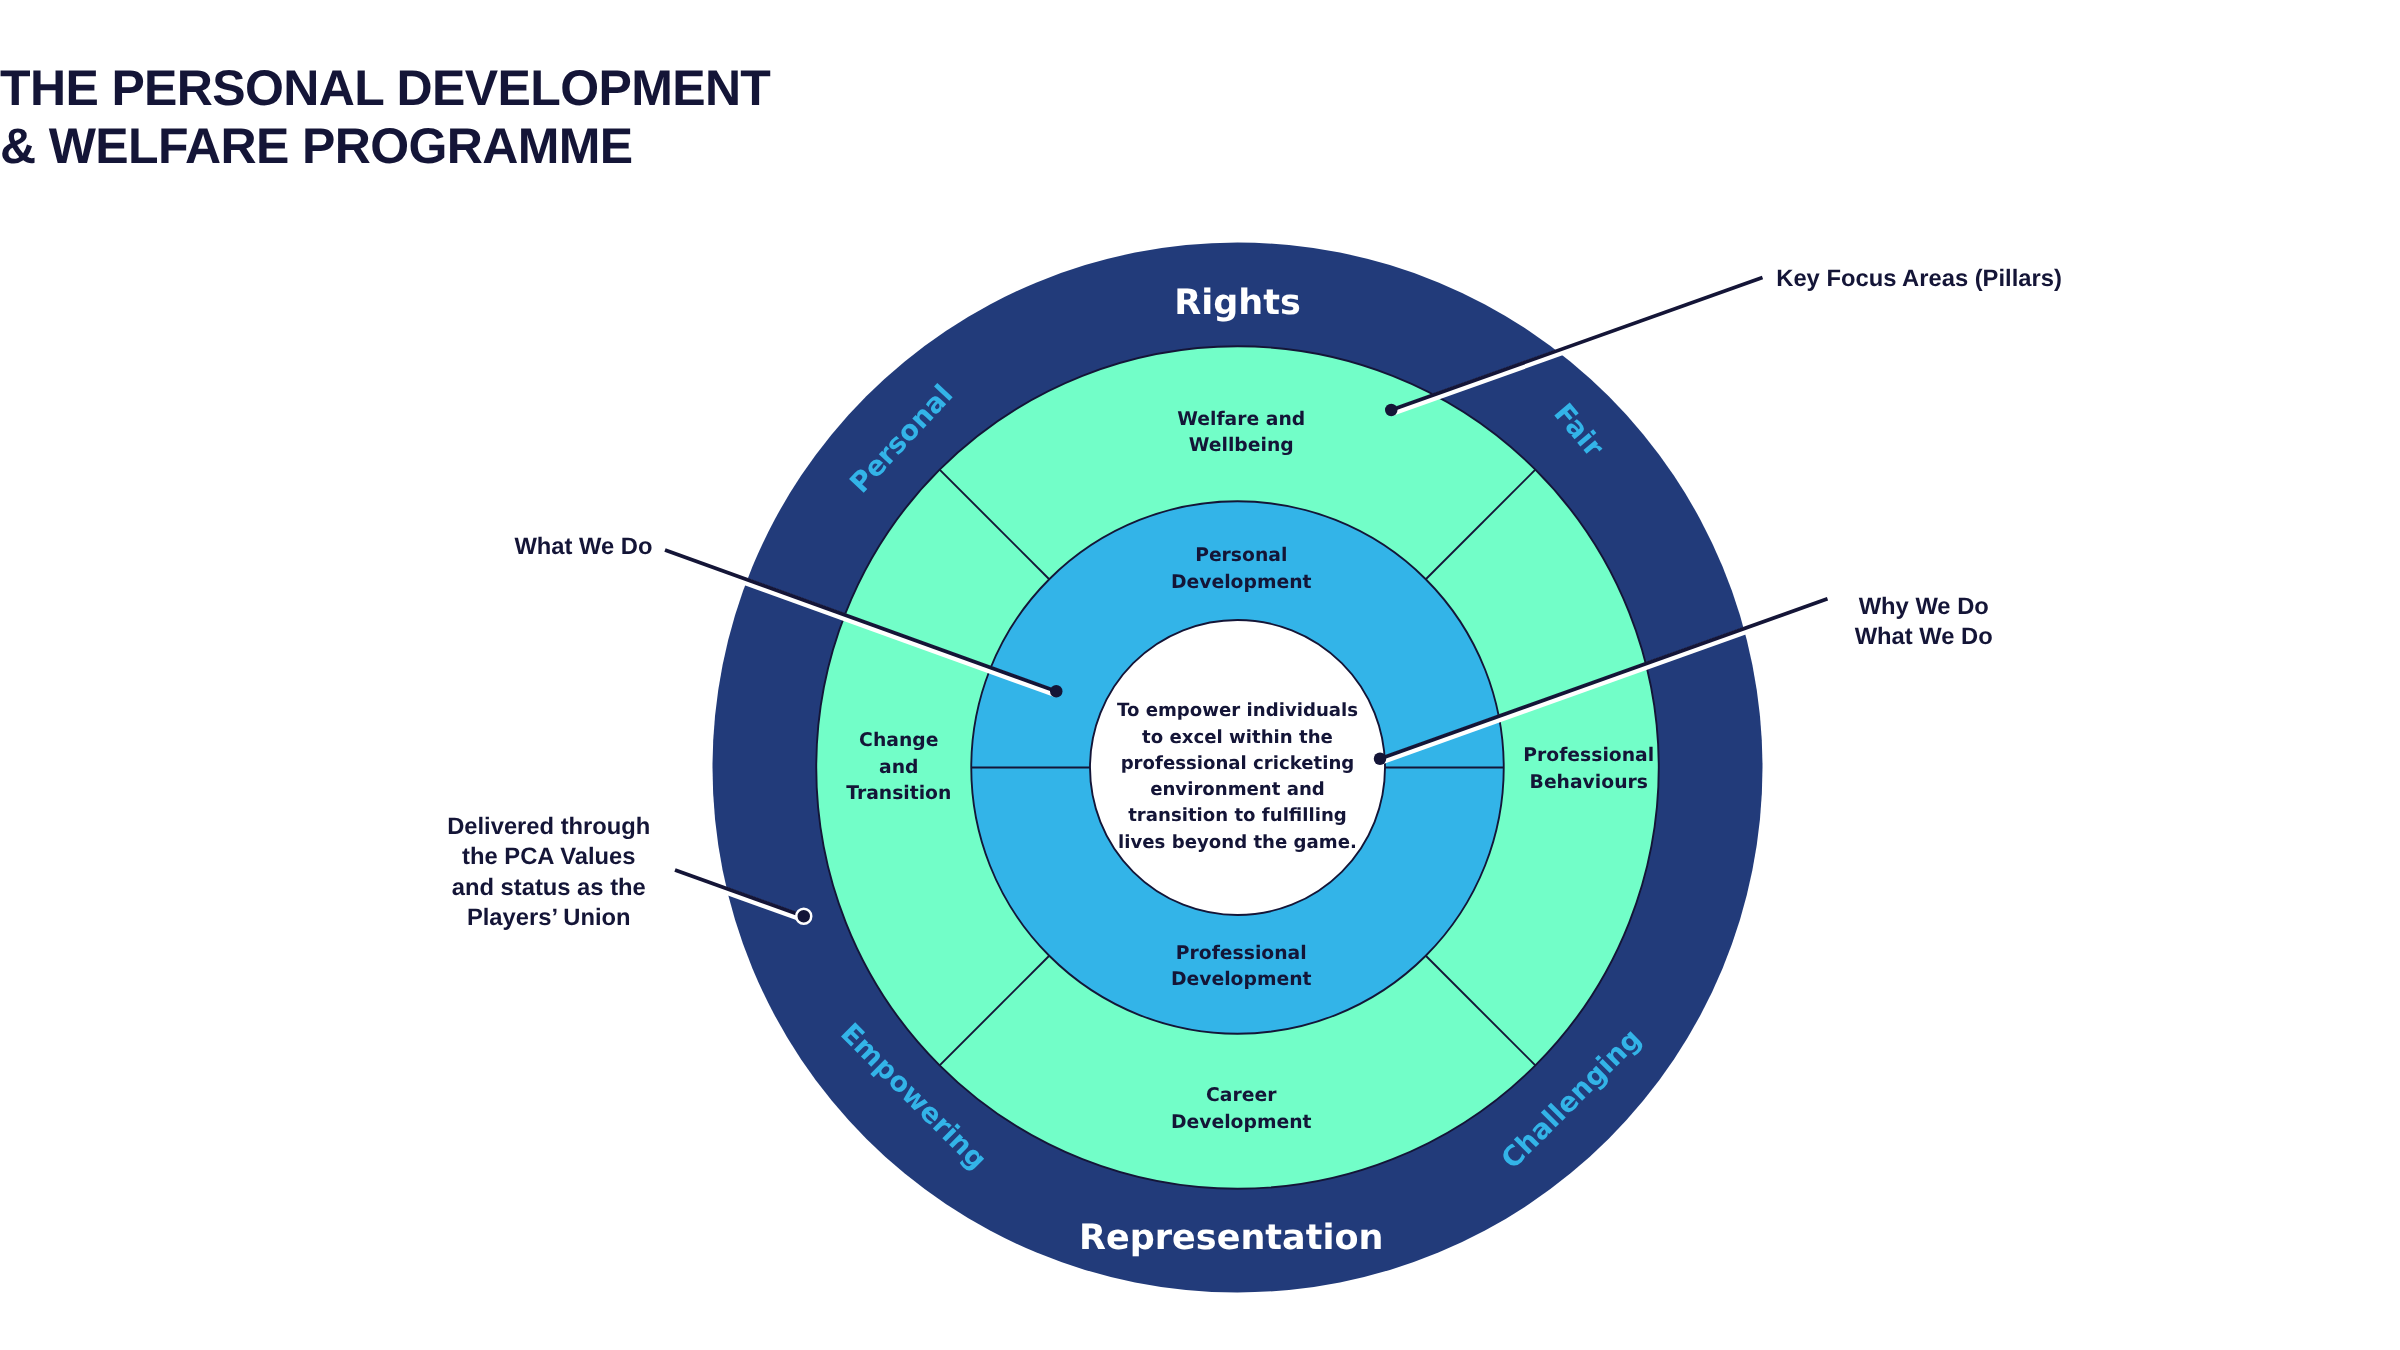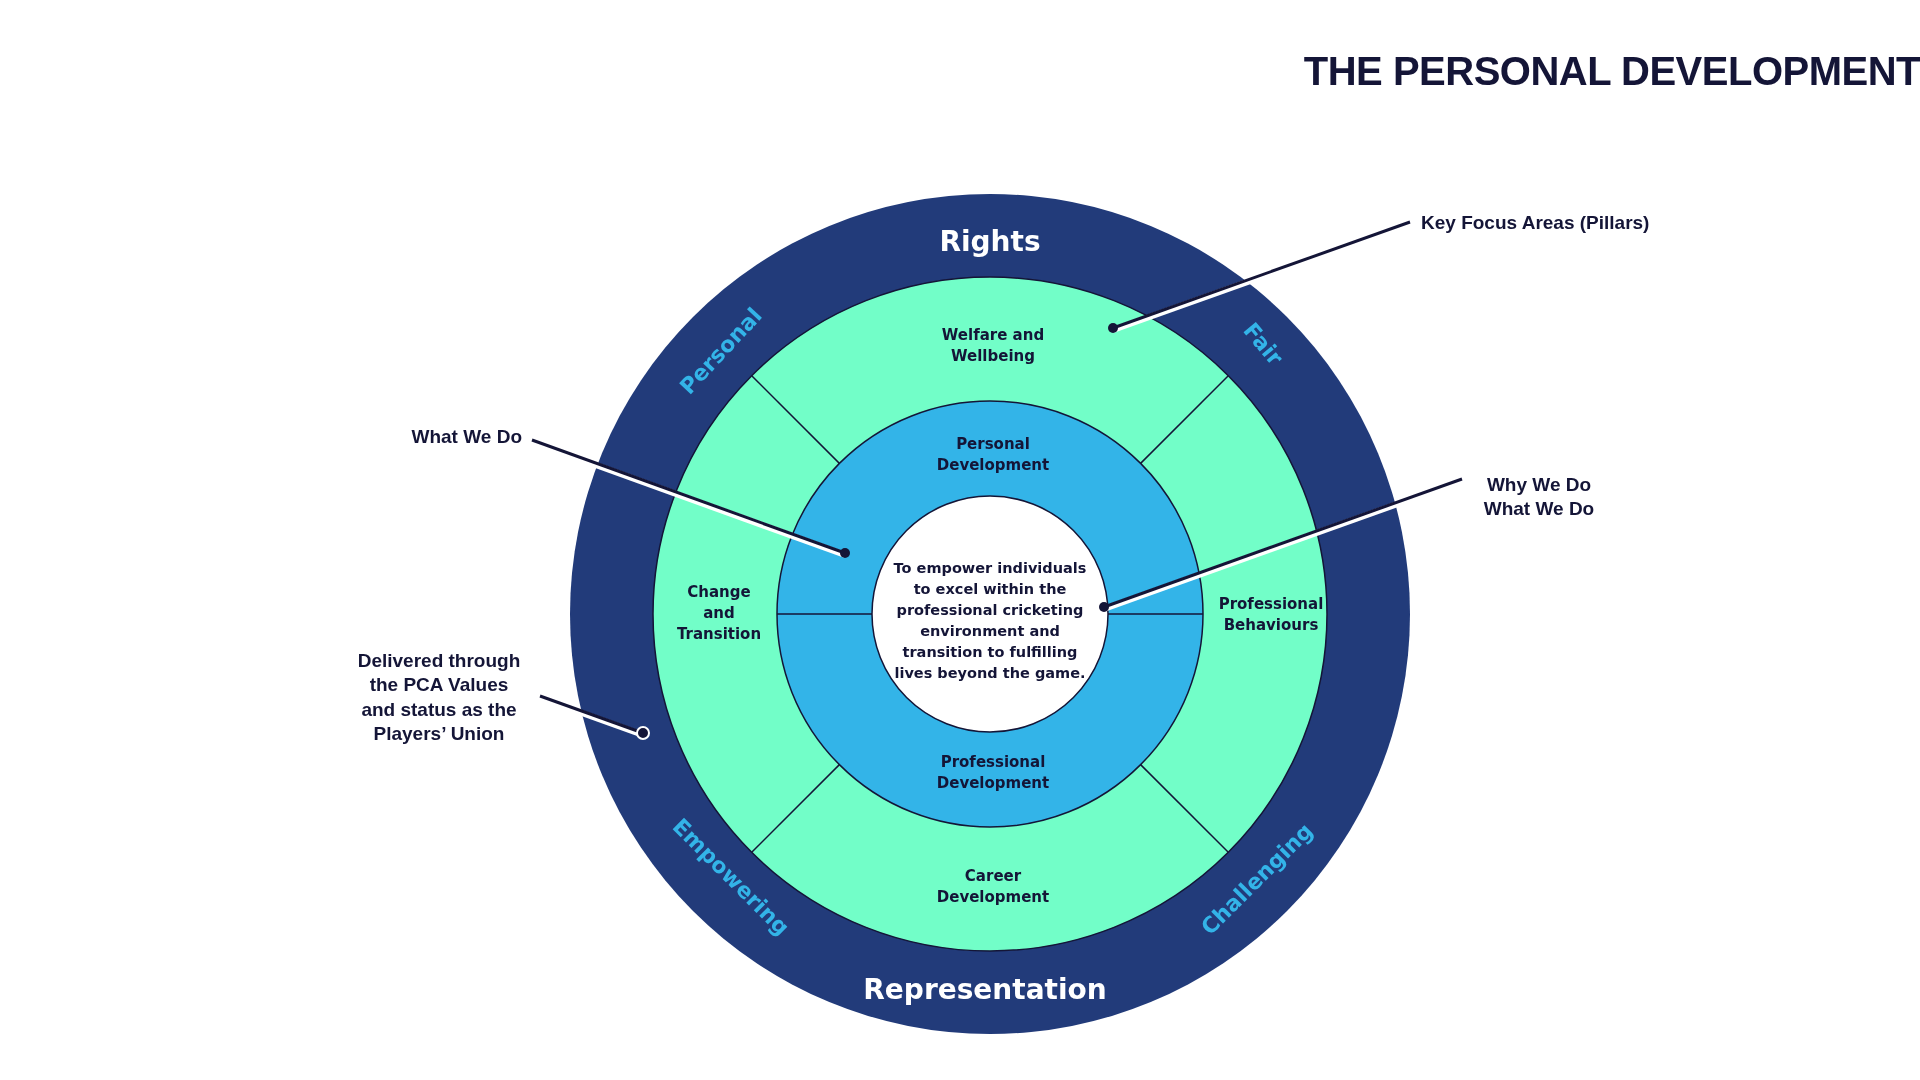--- a/index.html
+++ b/index.html
@@ -1,34 +1,35 @@
 <!DOCTYPE html>
 <html><head>
 <meta charset="utf-8">
 <style>
   html, body { margin: 0; padding: 0; background: #ffffff; }
   body { width: 1920px; height: 1080px; position: relative; overflow: hidden; font-family: "DejaVu Sans", sans-serif; }
   .title {
-    position: absolute; left: 0; width: 1920px; top: 48px; text-align: right;
+    position: absolute; left: 0; width: 1920px; top: 48px; text-align: left;
     font-family: "Liberation Sans", sans-serif; font-weight: bold; font-size: 40px;
     line-height: 46px; color: #141537; letter-spacing: -0.5px;
   }
   .title div { display: block; }
   svg#diagram { position: absolute; left: 0; top: 0; }
   .ring-label { font-family: "DejaVu Sans", sans-serif; font-weight: bold; fill: #ffffff; font-size: 28px; }
   .value-label { font-family: "DejaVu Sans", sans-serif; font-weight: bold; fill: #33b4e8; font-size: 22px; }
   .seg-label { font-family: "DejaVu Sans", sans-serif; font-weight: bold; fill: #141537; font-size: 15px; }
   .center-label { font-family: "DejaVu Sans", sans-serif; font-weight: bold; fill: #141537; font-size: 14.5px; }
   .callout { font-family: "Liberation Sans", sans-serif; font-weight: bold; fill: #141537; font-size: 19px; }
 </style>
 </head>
 <body>
 
 <div class="title">
   <div>THE PERSONAL DEVELOPMENT</div>
+  <div>&amp; WELFARE PROGRAMME</div>
 </div>
 
 <svg id="diagram" width="1920" height="1080" viewBox="0 0 1920 1080">
 
   <circle cx="990" cy="614" r="420" fill="#223b7a"></circle>
 
   <circle cx="990" cy="614" r="337" fill="#72fec8" stroke="#141537" stroke-width="1.5"></circle>
 
   <g stroke="#141537" stroke-width="1.5">
     <line id="div1" x1="839.3862556072654" y1="463.38625560726535" x2="751.7050147401335" y2="375.7050147401335"></line>

